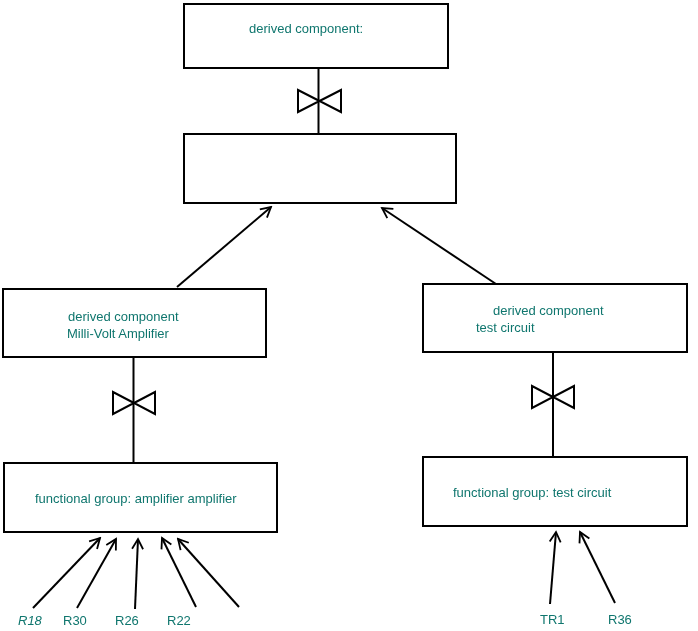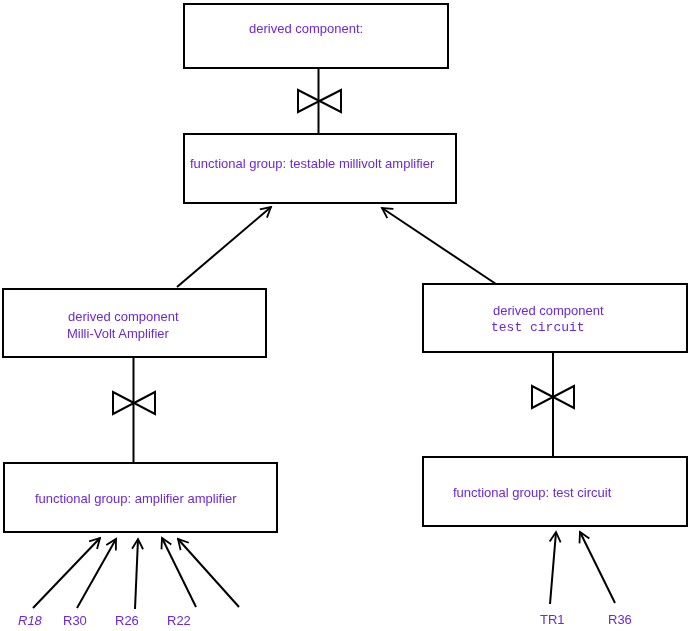--- a/index.html
+++ b/index.html
@@ -16,21 +16,21 @@
     position: absolute;
     border: 2px solid #000000;
     background: #ffffff;
     box-sizing: border-box;
   }
   .lbl {
     position: absolute;
     font-size: 13px;
     line-height: 17px;
     white-space: nowrap;
-    color: #6d28d9;
+    color: #0f766e;
   }
   svg.wires {
     position: absolute;
     left: 0; top: 0;
     width: 698px;
     height: 631px;
   }
   
   #box-derived-testable      { left:183px; top:3px;   width:266px; height:66px; }
   #box-functional-testable   { left:183px; top:133px; width:274px; height:71px; }
@@ -90,27 +90,26 @@
 
   <div class="node" id="box-derived-testable"></div>
   <div class="node" id="box-functional-testable"></div>
   <div class="node" id="box-derived-millivolt"></div>
   <div class="node" id="box-derived-test"></div>
   <div class="node" id="box-functional-millivolt"></div>
   <div class="node" id="box-functional-test"></div>
 
   <div class="lbl" style="left:249px; top:20px;">derived component:</div>
 
-  <div class="lbl" style="left:190px; top:155px;">functional group: testable millivolt amplifier</div>
 
   <div class="lbl" style="left:68px;  top:308px;">derived component</div>
   <div class="lbl" style="left:67px;  top:325px;">Milli-Volt Amplifier</div>
 
   <div class="lbl" style="left:493px; top:302px;">derived component</div>
-  <div class="lbl" style="left:491px; top:319px;font-family:Liberation Mono, monospace;">test circuit</div>
+  <div class="lbl" style="left:476px; top:319px;">test circuit</div>
 
   <div class="lbl" style="left:35px;  top:490px;">functional group: amplifier amplifier</div>
 
   <div class="lbl" style="left:453px; top:484px;">functional group: test circuit</div>
 
   <div class="lbl" style="left:18px;  top:612px;font-style:italic;">R18</div>
   <div class="lbl" style="left:63px;  top:612px;">R30</div>
   <div class="lbl" style="left:115px; top:612px;">R26</div>
   <div class="lbl" style="left:167px; top:612px;">R22</div>
   <div class="lbl" style="left:210px; top:612px;margin-top:29px;">IC1</div>

